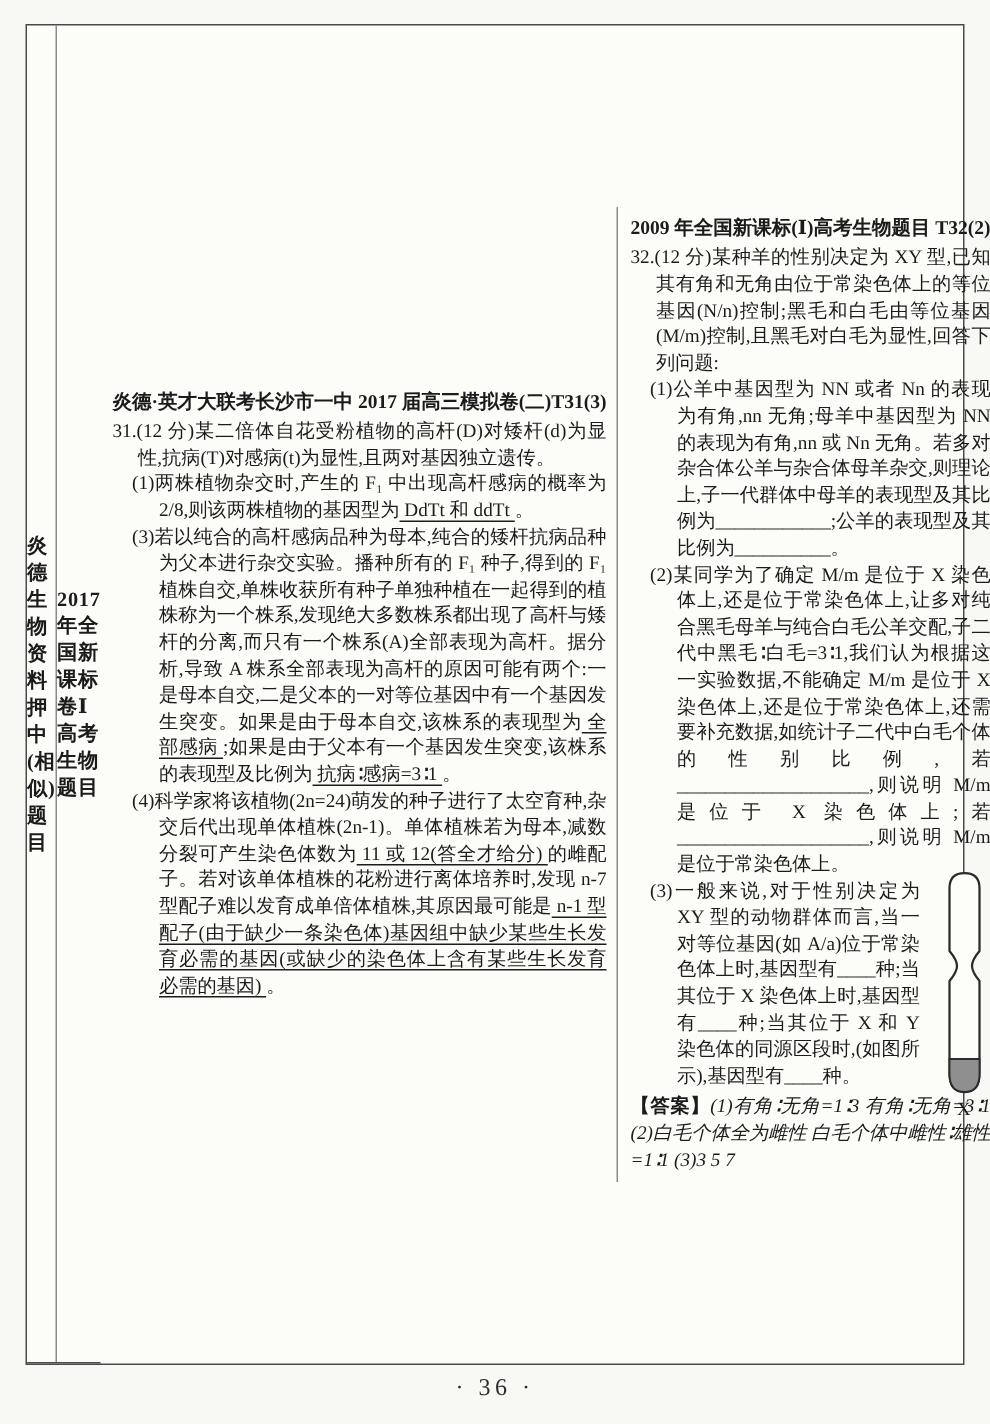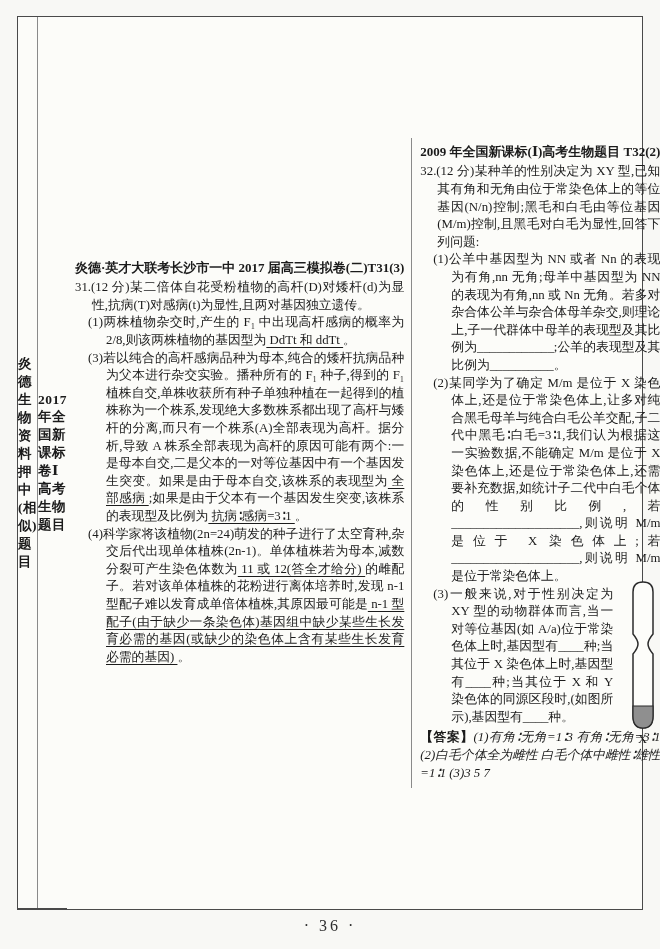--- a/index.html
+++ b/index.html
@@ -60,21 +60,21 @@
     <div class="th">2017 年全国新课标卷Ⅰ高考生物题目</div>
   </div>
   <div class="tbody">
 
     <div class="cell left">
       <p class="src-title">炎德·英才大联考长沙市一中 2017 届高三模拟卷(二)T31(3)</p>
       <div>
           <p class="para q"><span>31.(12 分)某二倍体自花受粉植物的高杆(D)对矮杆(d)为显性,抗病(T)对感病(t)为显性,且两对基因独立遗传。</span></p>
           <p class="para s1"><span>(1)两株植物杂交时,产生的 F₁ 中出现高杆感病的概率为 2/8,则该两株植物的基因型为</span><span class="ans-underline">&nbsp;DdTt 和 ddTt&nbsp;</span><span>。</span></p>
           <p class="para s1"><span>(3)若以纯合的高杆感病品种为母本,纯合的矮杆抗病品种为父本进行杂交实验。播种所有的 F₁ 种子,得到的 F₁ 植株自交,单株收获所有种子单独种植在一起得到的植株称为一个株系,发现绝大多数株系都出现了高杆与矮杆的分离,而只有一个株系(A)全部表现为高杆。据分析,导致 A 株系全部表现为高杆的原因可能有两个:一是母本自交,二是父本的一对等位基因中有一个基因发生突变。如果是由于母本自交,该株系的表现型为</span><span class="ans-underline">&nbsp;全部感病&nbsp;</span><span>;如果是由于父本有一个基因发生突变,该株系的表现型及比例为</span><span class="ans-underline">&nbsp;抗病∶感病=3∶1&nbsp;</span><span>。</span></p>
-          <p class="para s1"><span>(4)科学家将该植物(2n=24)萌发的种子进行了太空育种,杂交后代出现单体植株(2n-1)。单体植株若为母本,减数分裂可产生染色体数为</span><span class="ans-underline">&nbsp;11 或 12(答全才给分)&nbsp;</span><span>的雌配子。若对该单体植株的花粉进行离体培养时,发现 n-1 型配子难以发育成单倍体植株,其原因最可能是</span><span class="ans-underline">&nbsp;n-1 型配子(由于缺少一条染色体)基因组中缺少某些生长发育必需的基因(或缺少的染色体上含有某些生长发育必需的基因)&nbsp;</span><span>。</span></p>
+          <p class="para s1"><span>(4)科学家将该植物(2n=24)萌发的种子进行了太空育种,杂交后代出现单体植株(2n-1)。单体植株若为母本,减数分裂可产生染色体数为</span><span class="ans-underline">&nbsp;11 或 12(答全才给分)&nbsp;</span><span>的雌配子。若对该单体植株的花粉进行离体培养时,发现 n-7 型配子难以发育成单倍体植株,其原因最可能是</span><span class="ans-underline">&nbsp;n-1 型配子(由于缺少一条染色体)基因组中缺少某些生长发育必需的基因(或缺少的染色体上含有某些生长发育必需的基因)&nbsp;</span><span>。</span></p>
         </div>
     </div>
 
     <div class="cell right">
       <p class="src-title">2009 年全国新课标(Ⅰ)高考生物题目 T32(2)</p>
       <div>
           <p class="para q"><span>32.(12 分)某种羊的性别决定为 XY 型,已知其有角和无角由位于常染色体上的等位基因(N/n)控制;黑毛和白毛由等位基因(M/m)控制,且黑毛对白毛为显性,回答下列问题:</span></p>
           <p class="para s1"><span>(1)公羊中基因型为 NN 或者 Nn 的表现为有角,nn 无角;母羊中基因型为 NN 的表现为有角,nn 或 Nn 无角。若多对杂合体公羊与杂合体母羊杂交,则理论上,子一代群体中母羊的表现型及其比例为____________;公羊的表现型及其比例为__________。</span></p>
           <p class="para s1"><span>(2)某同学为了确定 M/m 是位于 X 染色体上,还是位于常染色体上,让多对纯合黑毛母羊与纯合白毛公羊交配,子二代中黑毛∶白毛=3∶1,我们认为根据这一实验数据,不能确定 M/m 是位于 X 染色体上,还是位于常染色体上,还需要补充数据,如统计子二代中白毛个体的性别比例,若____________________,则说明 M/m 是位于 X 染色体上;若____________________,则说明 M/m 是位于常染色体上。</span></p>
         </div>

